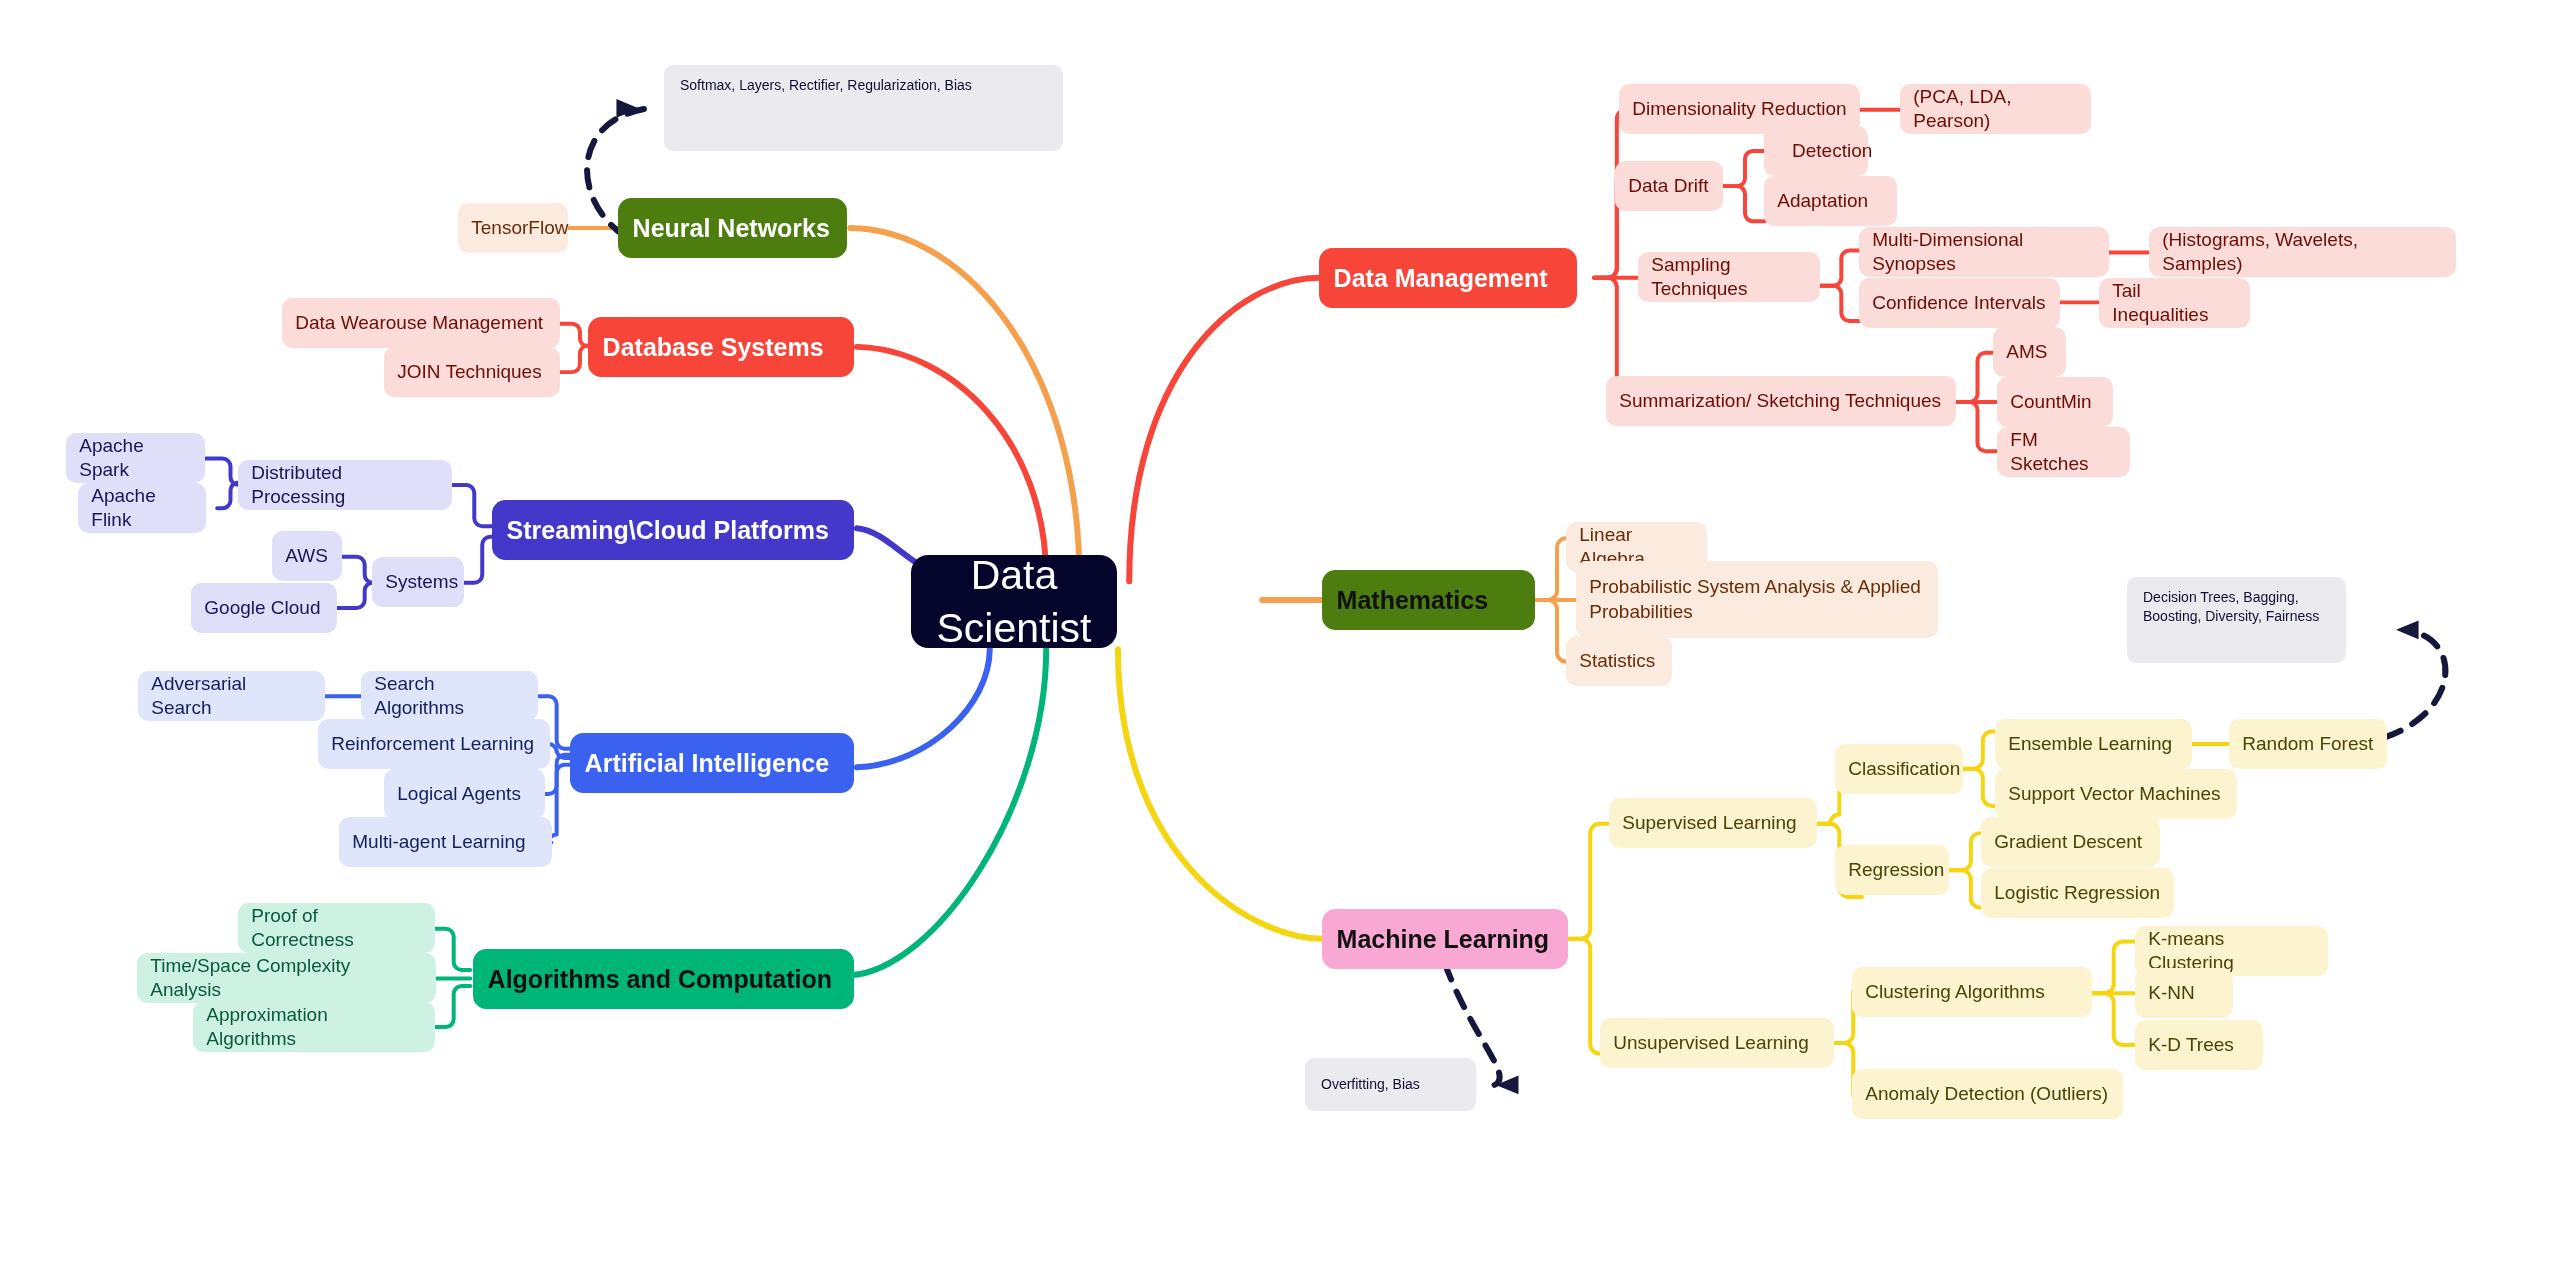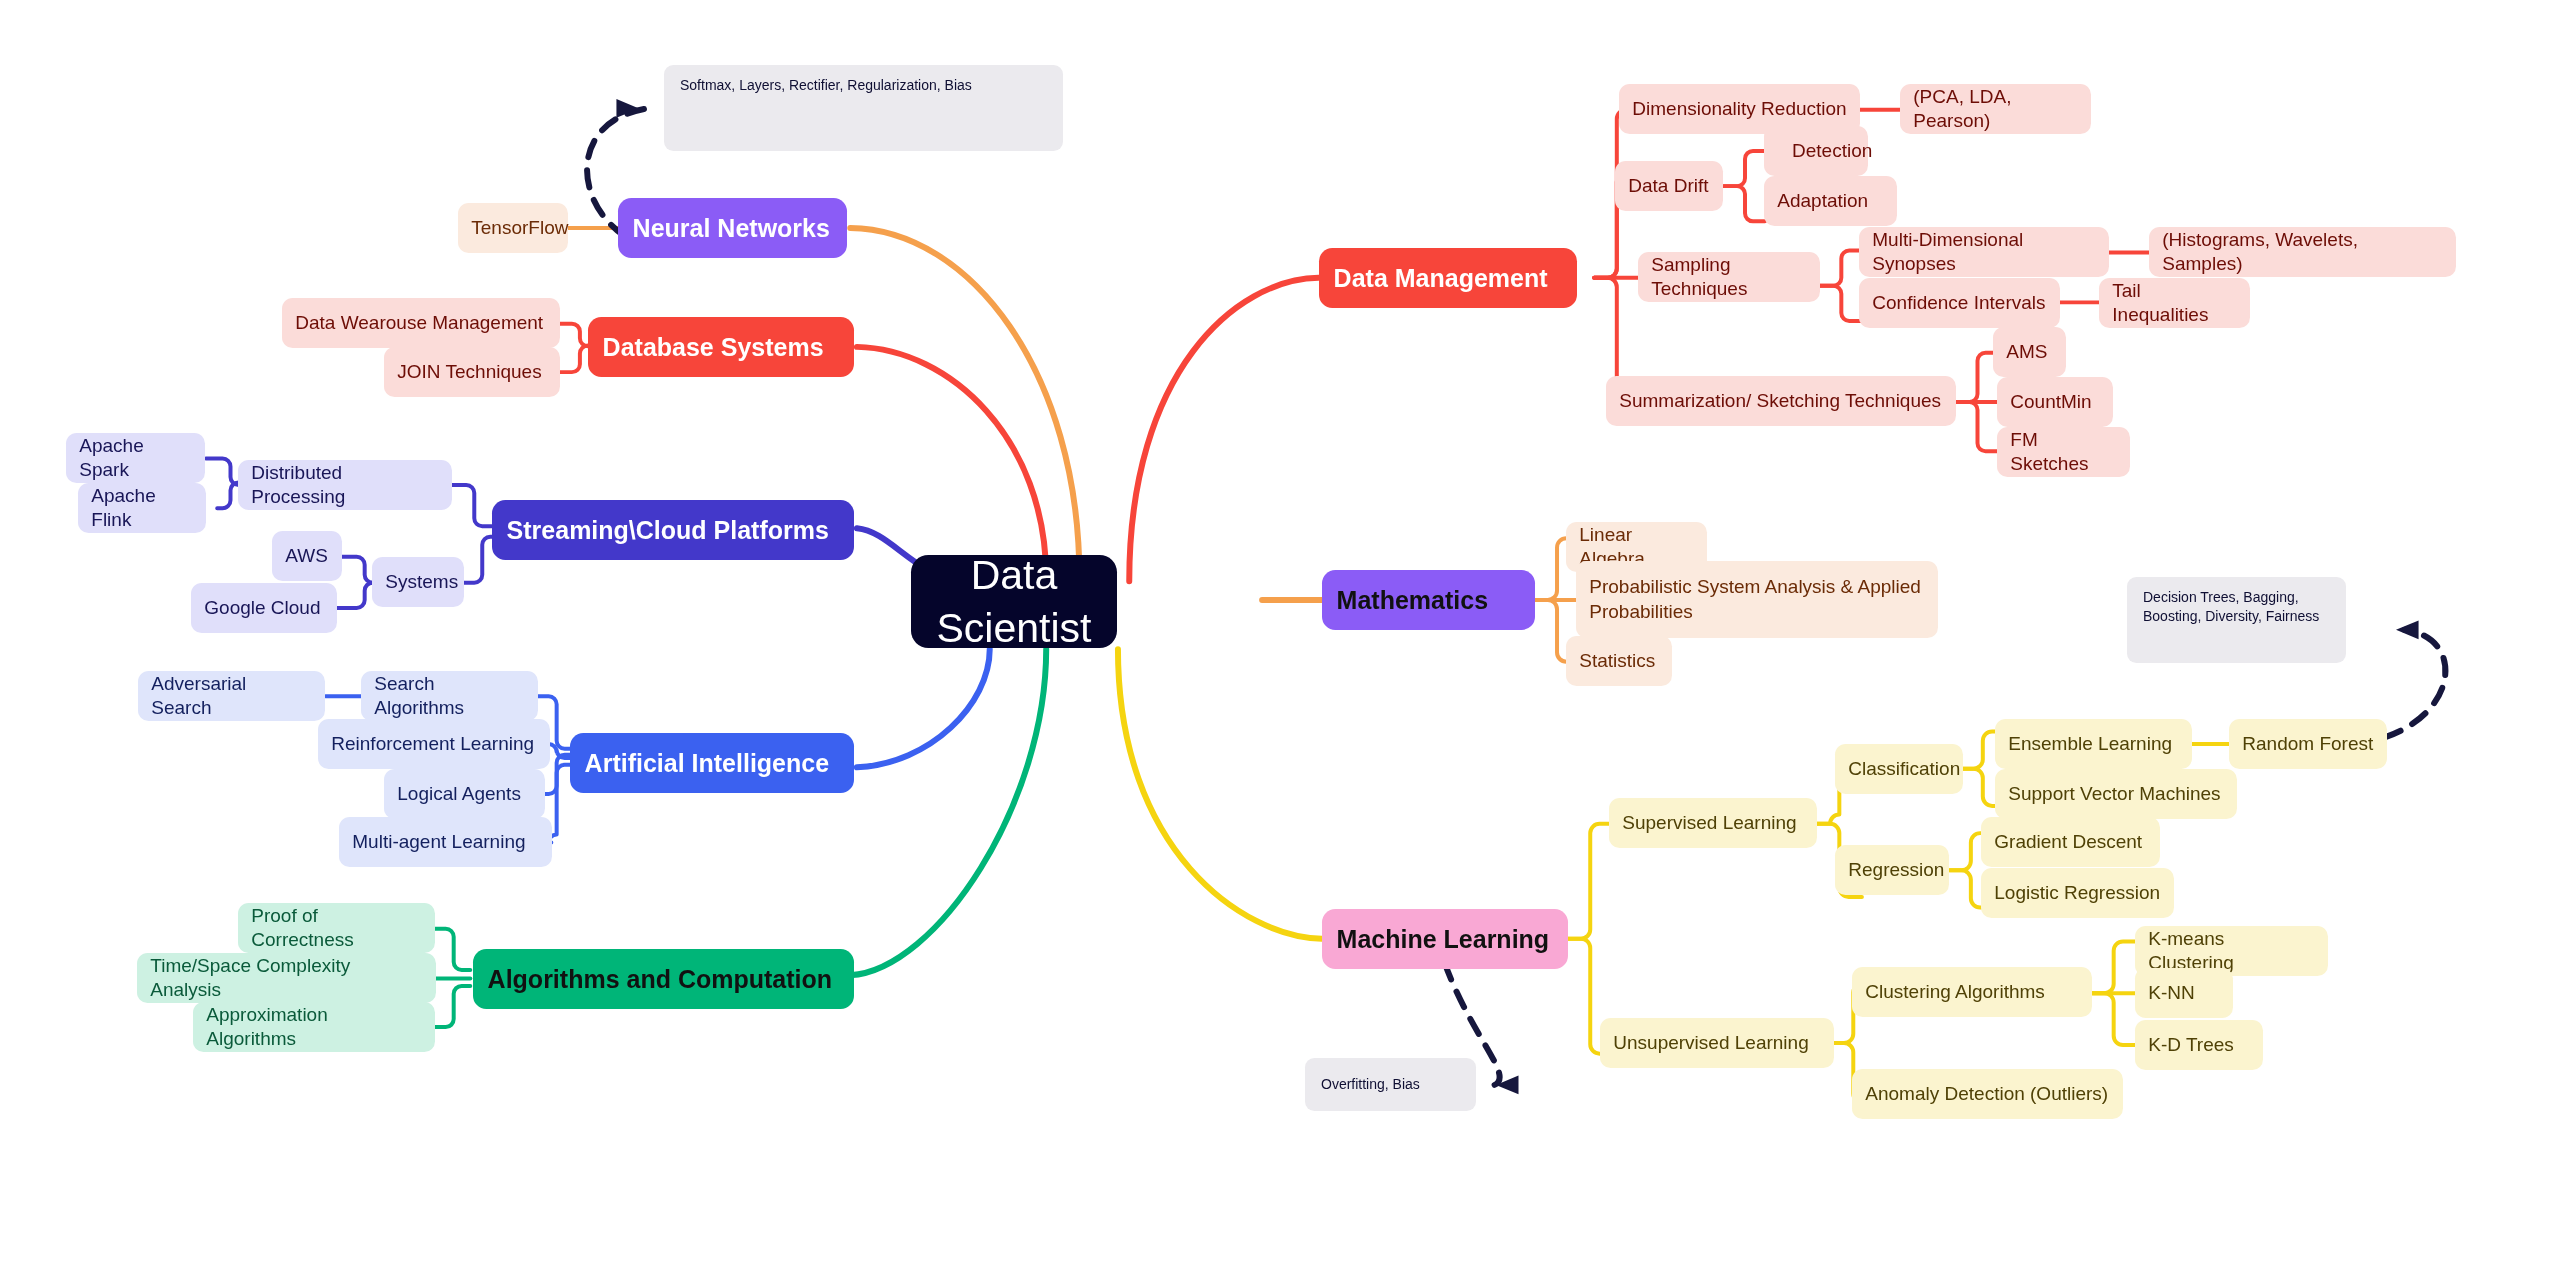--- a/index.html
+++ b/index.html
@@ -11,21 +11,21 @@
         border-radius:12px;padding:6.6px 14.6px;line-height:1.28;}
   .node span{display:block;width:100%;}
 
   
   .root{background:#05052b;color:#ffffff;font-size:41px;font-weight:400;
         border-radius:17.3px;justify-content:center;text-align:center;}
 
   
   .main{color:#ffffff;font-size:25px;font-weight:700;border-radius:13.3px;}
   .main.dark{color:#111111;}
-  .m-orange{background:#8b5cf6;}
+  .m-orange{background:#4d7c0f;}
   .m-red{background:#f7453a;}
   .m-indigo{background:#4338ca;}
   .m-blue{background:#3b61f0;}
   .m-green{background:#00b578;}
   .m-yellow{background:#f9a8d4;}
 
   
   .pill{font-size:19px;font-weight:400;border-radius:10.6px;padding:8.6px 13.3px;}
   .p-orange{background:#fbeade;color:#6b2b06;}
   .p-red{background:#fbdcd9;color:#6d0d06;}

